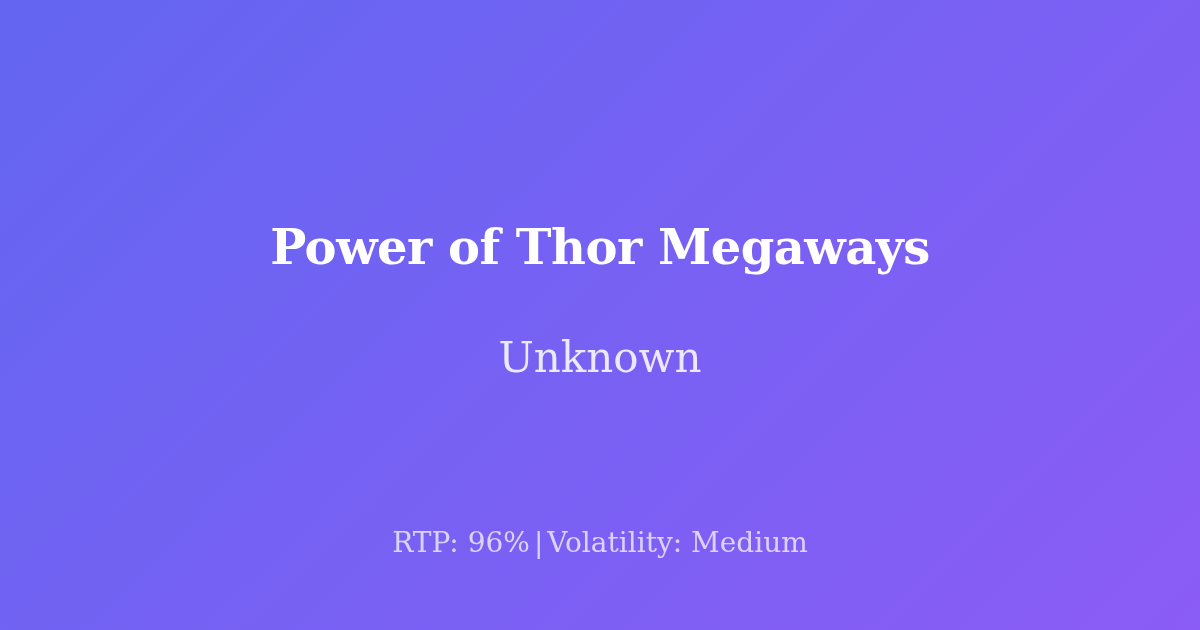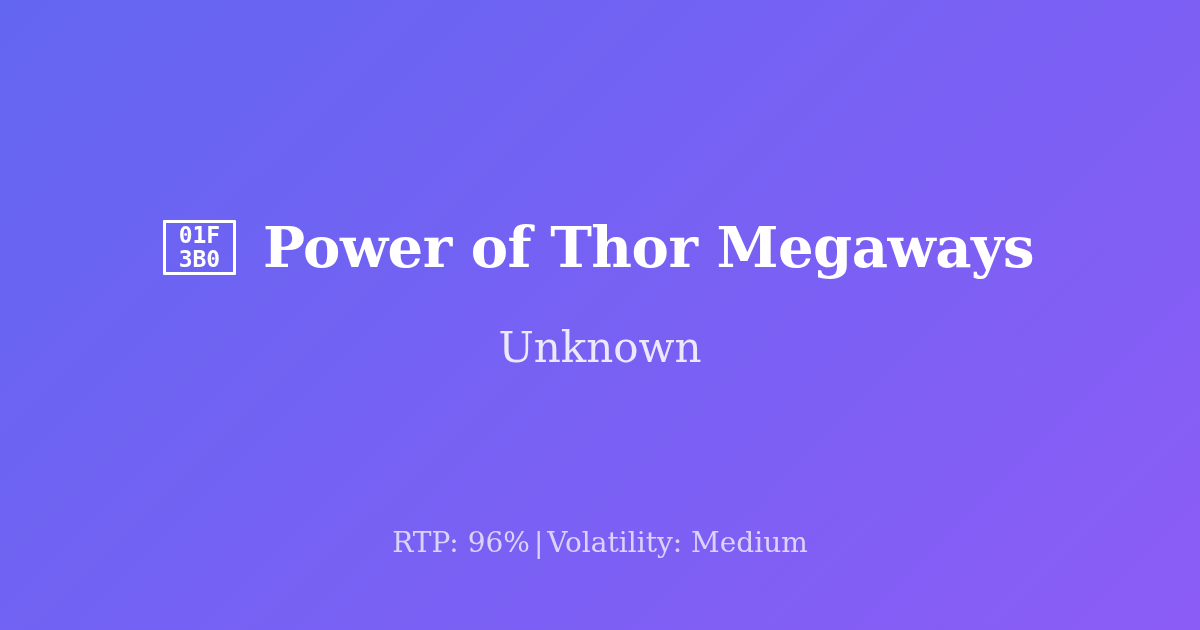--- a/index.html
+++ b/index.html
@@ -57,25 +57,25 @@
     font-size: 23px;
     line-height: 24px;
     letter-spacing: 0px;
   }
   .tofu .tofu-line {
     display: block;
     white-space: pre;
   }
 
   #game-title {
-    margin: 3px;
+    margin: 13px;
     color: #ffffff;
     font-family: "DejaVu Serif", "Liberation Serif", serif;
     font-weight: 700;
-    font-size: 56px;
+    font-size: 48px;
     line-height: 80px;
     letter-spacing: -0.5px;
     white-space: nowrap;
     text-align: center;
   }
 
   
   #game-subtitle {
     margin: 6px;
     margin-top: 32px;
@@ -107,24 +107,20 @@
     padding: 0 4px;
   }
 </style>
 </head>
 <body>
 
 <div id="og-card">
 
   <div id="hero-row">
 
-    <span class="tofu">
-      <span class="tofu-line">01F</span>
-      <span class="tofu-line">3B0</span>
-    </span>
 
     <h1 id="game-title">Power of Thor Megaways</h1>
 
   </div>
 
   <p id="game-subtitle">Unknown</p>
 
   <p id="meta-footer">
     <span>RTP: 96%</span><span class="meta-sep">|</span><span>Volatility: Medium</span>
   </p>

